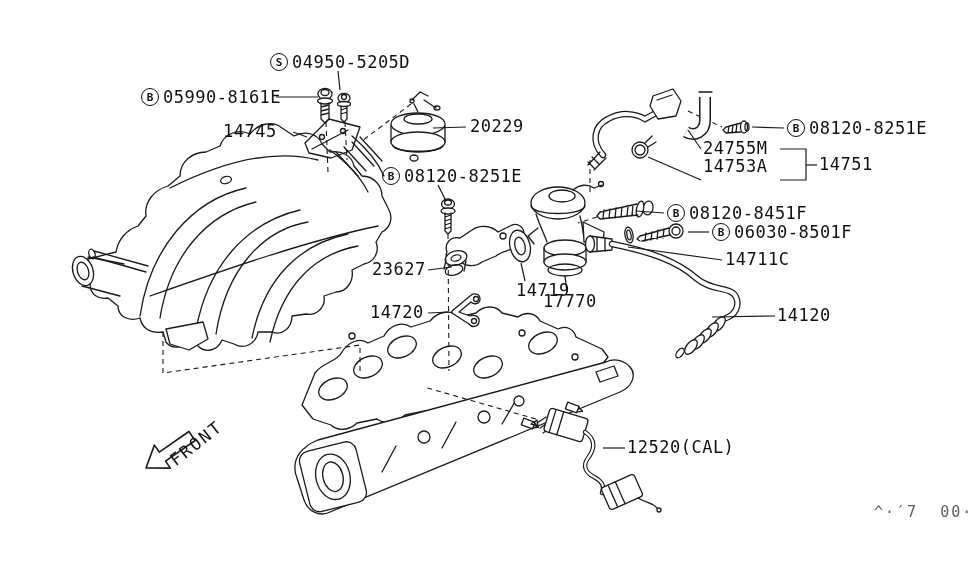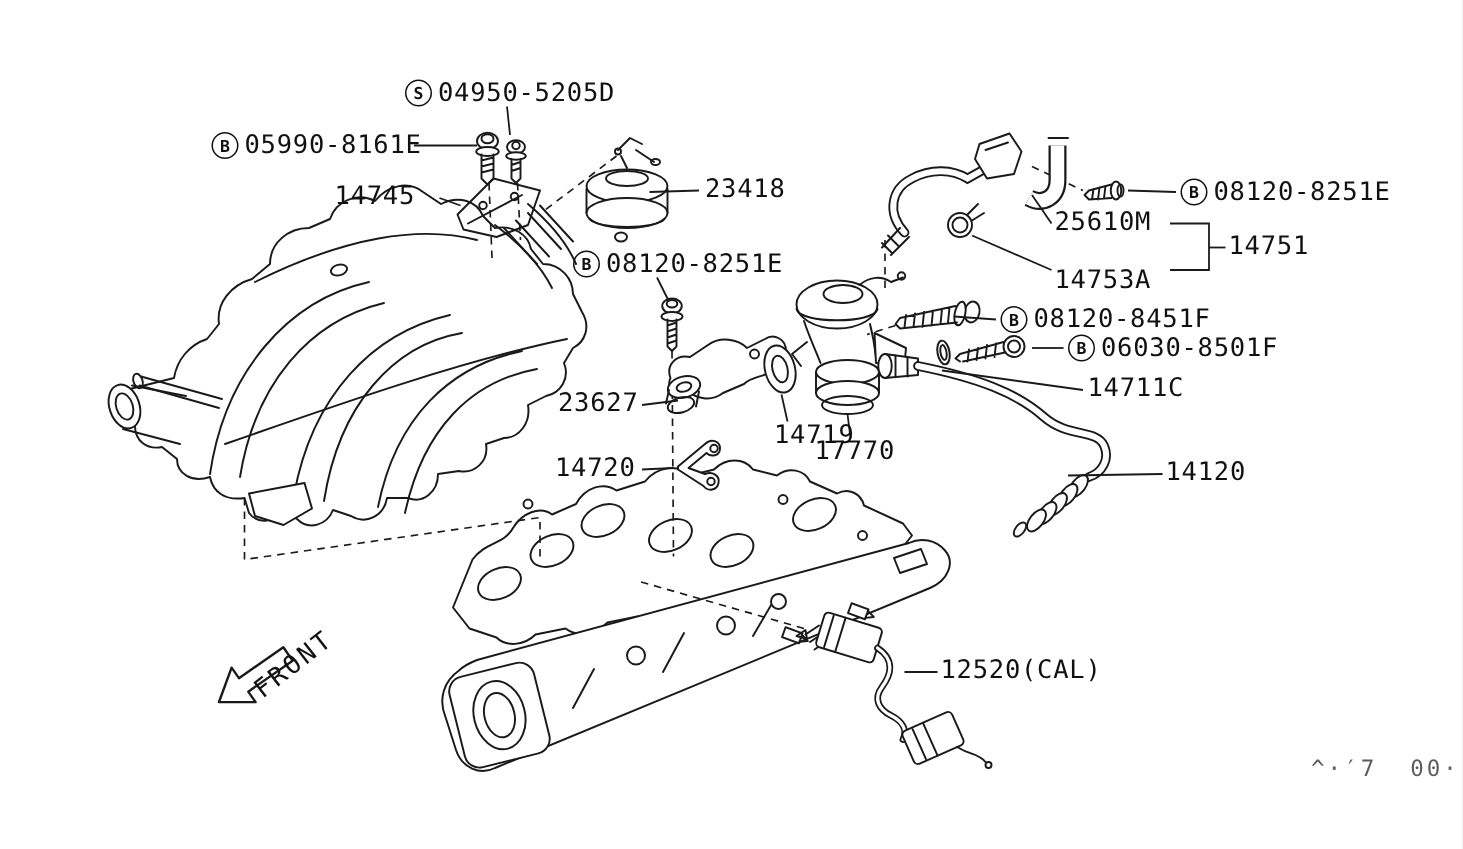--- a/index.html
+++ b/index.html
@@ -265,37 +265,37 @@
       <span>04950-5205D</span>
     </div>
 <div class="part-label" style="left:141px;top:88px">
       <span class="circ">B</span>
       <span>05990-8161E</span>
     </div>
 <div class="part-label" style="left:223px;top:123px">
       <span>14745</span>
     </div>
 <div class="part-label" style="left:470px;top:118px">
-      <span>23418</span>
+      <span>20229</span>
     </div>
 <div class="part-label" style="left:382px;top:167px">
       <span class="circ">B</span>
       <span>08120-8251E</span>
     </div>
 <div class="part-label" style="left:787px;top:119px">
       <span class="circ">B</span>
       <span>08120-8251E</span>
     </div>
 <div class="part-label" style="left:703px;top:140px">
-      <span>25610M</span>
+      <span>24755M</span>
     </div>
 <div class="part-label" style="left:819px;top:156px">
       <span>14751</span>
     </div>
-<div class="part-label" style="left:703px;top:179px">
+<div class="part-label" style="left:703px;top:158px">
       <span>14753A</span>
     </div>
 <div class="part-label" style="left:667px;top:204px">
       <span class="circ">B</span>
       <span>08120-8451F</span>
     </div>
 <div class="part-label" style="left:712px;top:223px">
       <span class="circ">B</span>
       <span>06030-8501F</span>
     </div>

